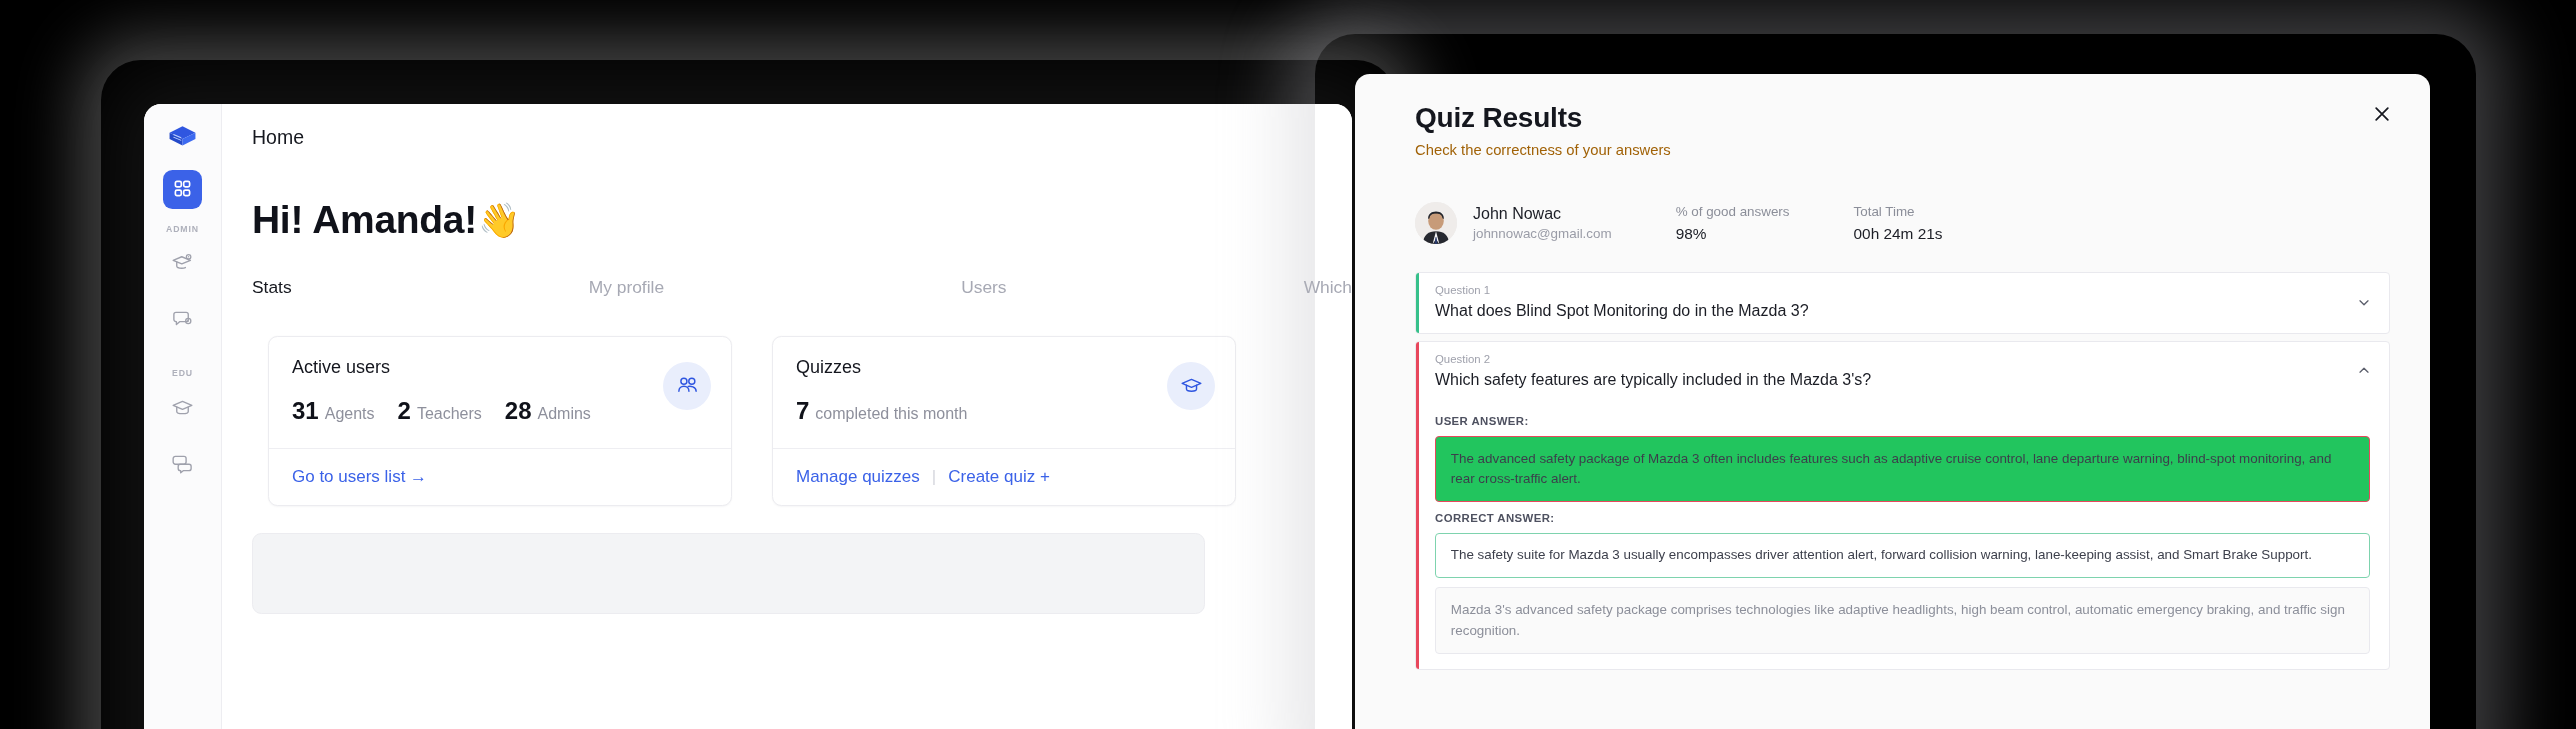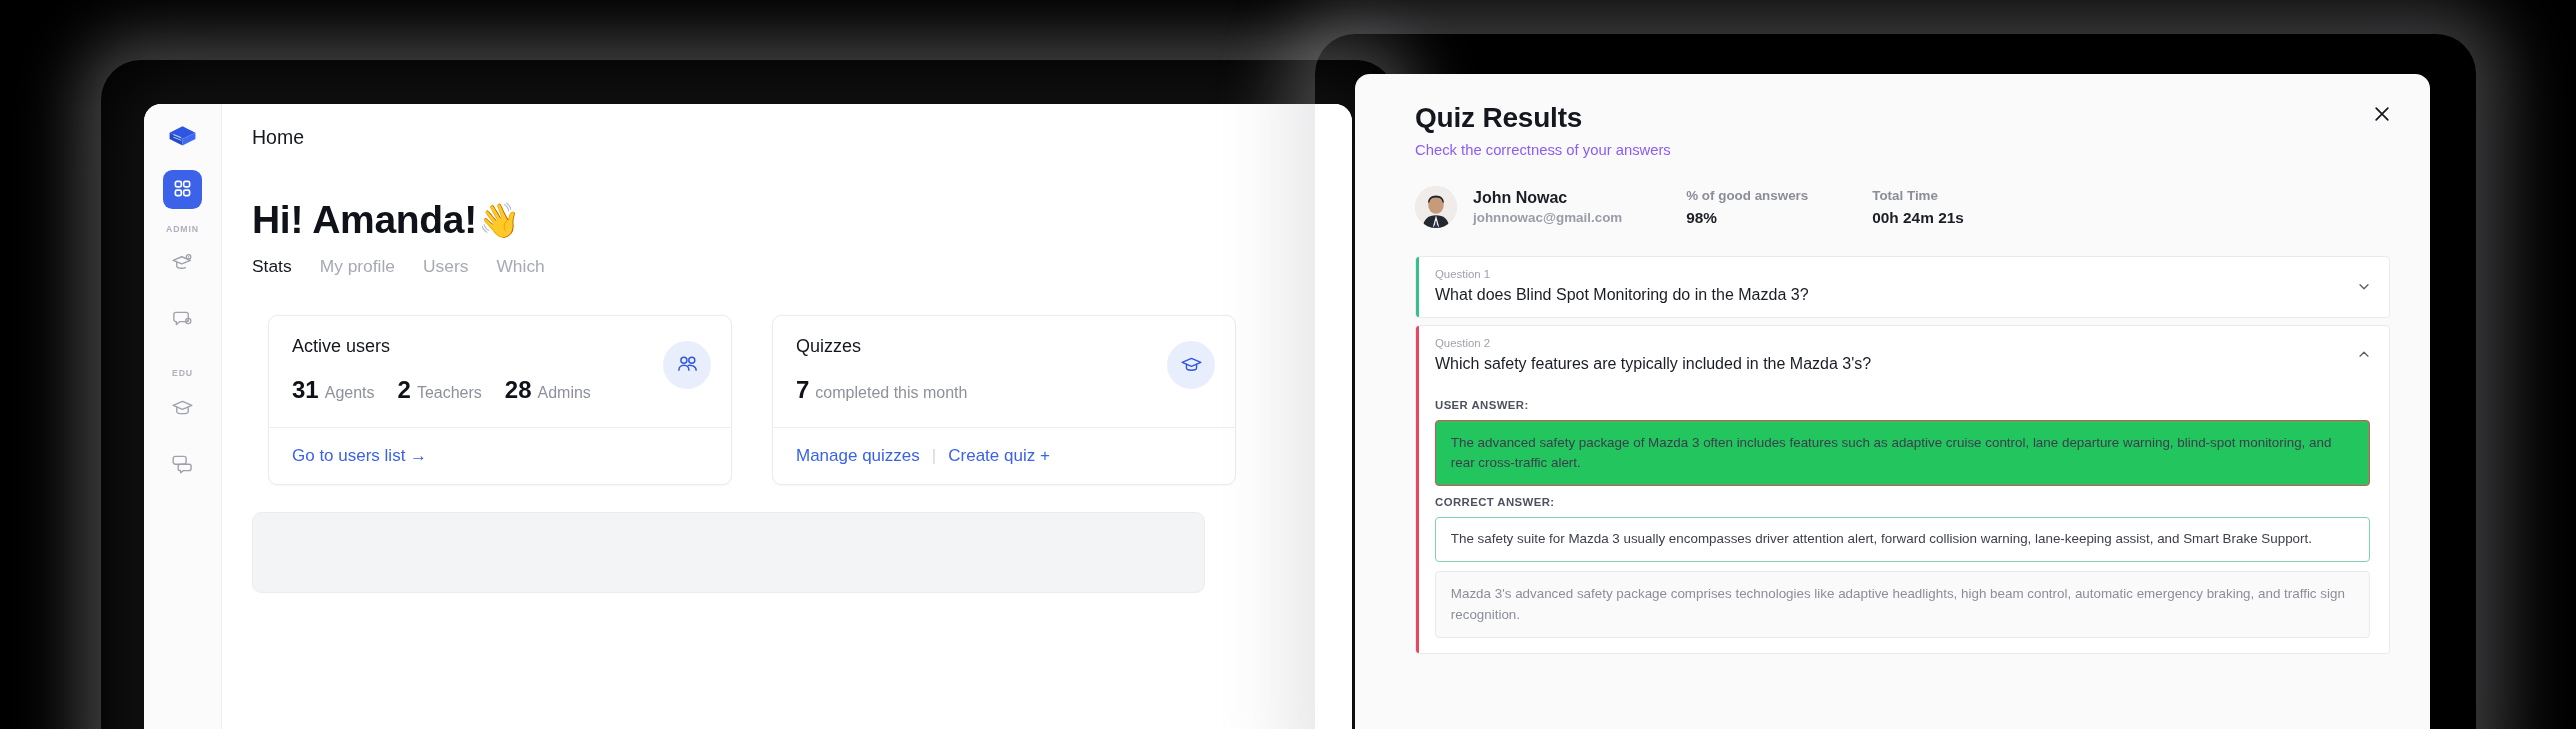--- a/index.html
+++ b/index.html
@@ -116,22 +116,23 @@
     letter-spacing: -0.3px;
     display: flex;
     align-items: center;
     gap: 1px;
   }
   .wave { font-size: 34px; }
 
   .tabs {
     display: flex;
     gap: 28px;
-    margin-top: 14px;
+    margin-top: 35px;
     align-items: flex-end;
+    justify-content: space-between;
   }
   .tab {
     font-size: 17.4px;
     color: #a7a9b4;
     cursor: pointer;
     padding-bottom: 2.7px;
   }
   .tab.active { color: #16181f; font-weight: 500; }
 
   .cards-row {
@@ -234,37 +235,36 @@
   .modal-pad { padding: 28px 40px 0 60px; position: relative; }
 
   .modal-title {
     font-size: 28px;
     font-weight: 700;
     color: #15171e;
     letter-spacing: -0.2px;
   }
   .modal-sub {
     font-size: 14.8px;
-    color: #8b5cf6;
+    color: #a16207;
     margin-top: 8px;
   }
   .modal-close {
     position: absolute;
     right: 31px;
     top: 24px;
     width: 34px; height: 34px;
     display: flex; align-items: center; justify-content: center;
     cursor: pointer;
   }
 
   .summary-row {
     display: flex;
     align-items: center;
-    margin-top: 28px;
-    font-weight: bold;
+    margin-top: 44px;
   }
   .avatar {
     width: 42px; height: 42px;
     border-radius: 50%;
     overflow: hidden;
     background: #ececec;
     flex-shrink: 0;
     margin-right: 16px;
   }
   .summary-user-name {

